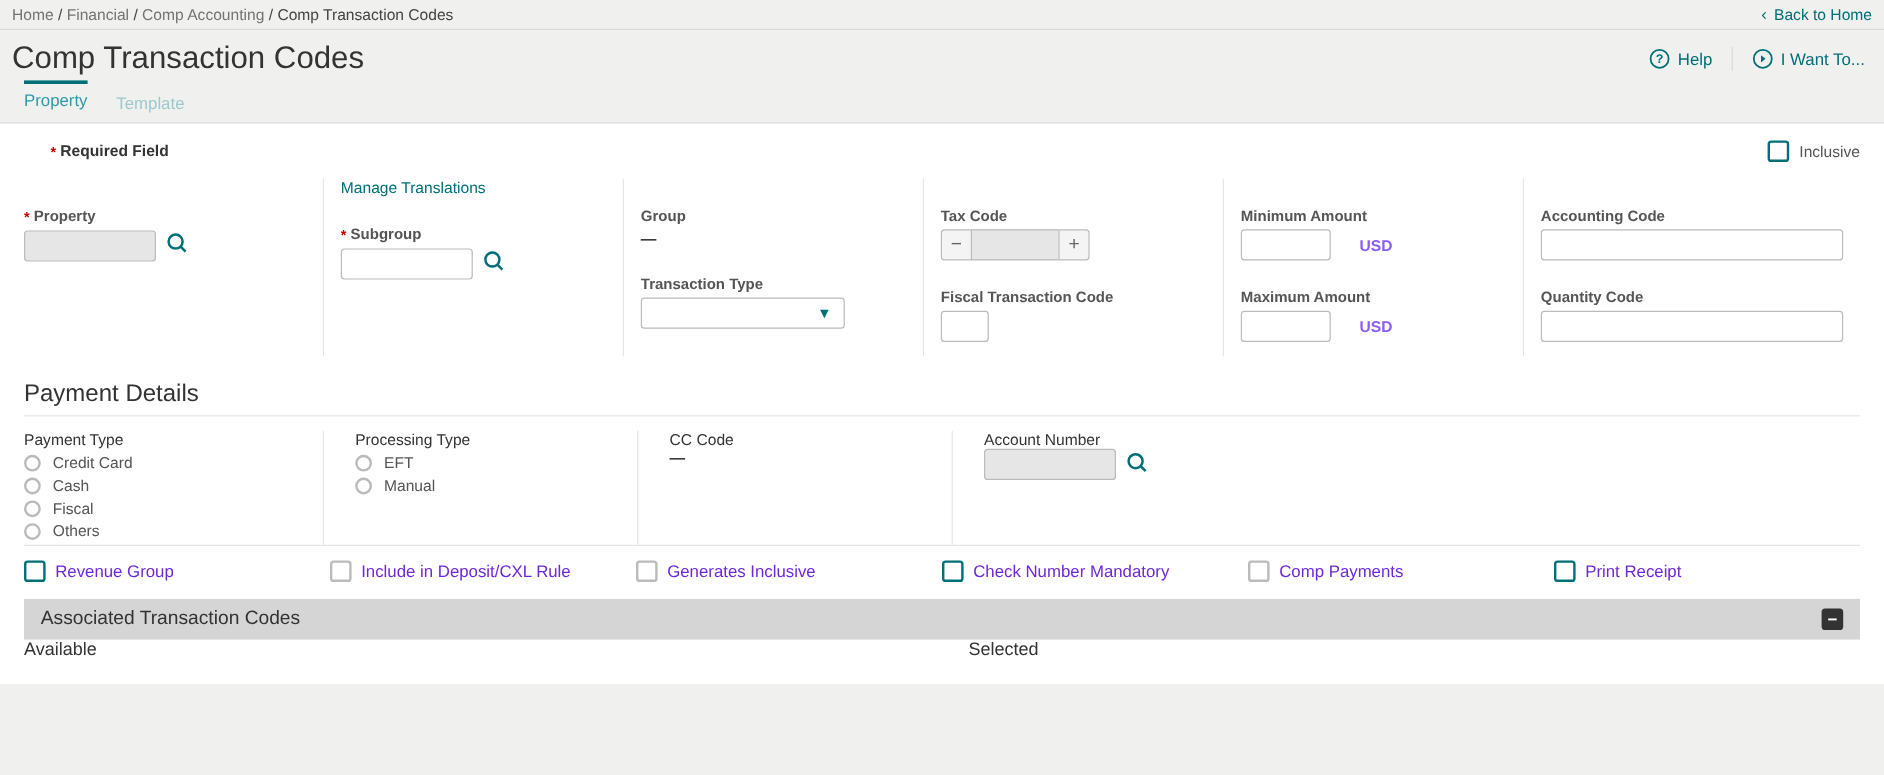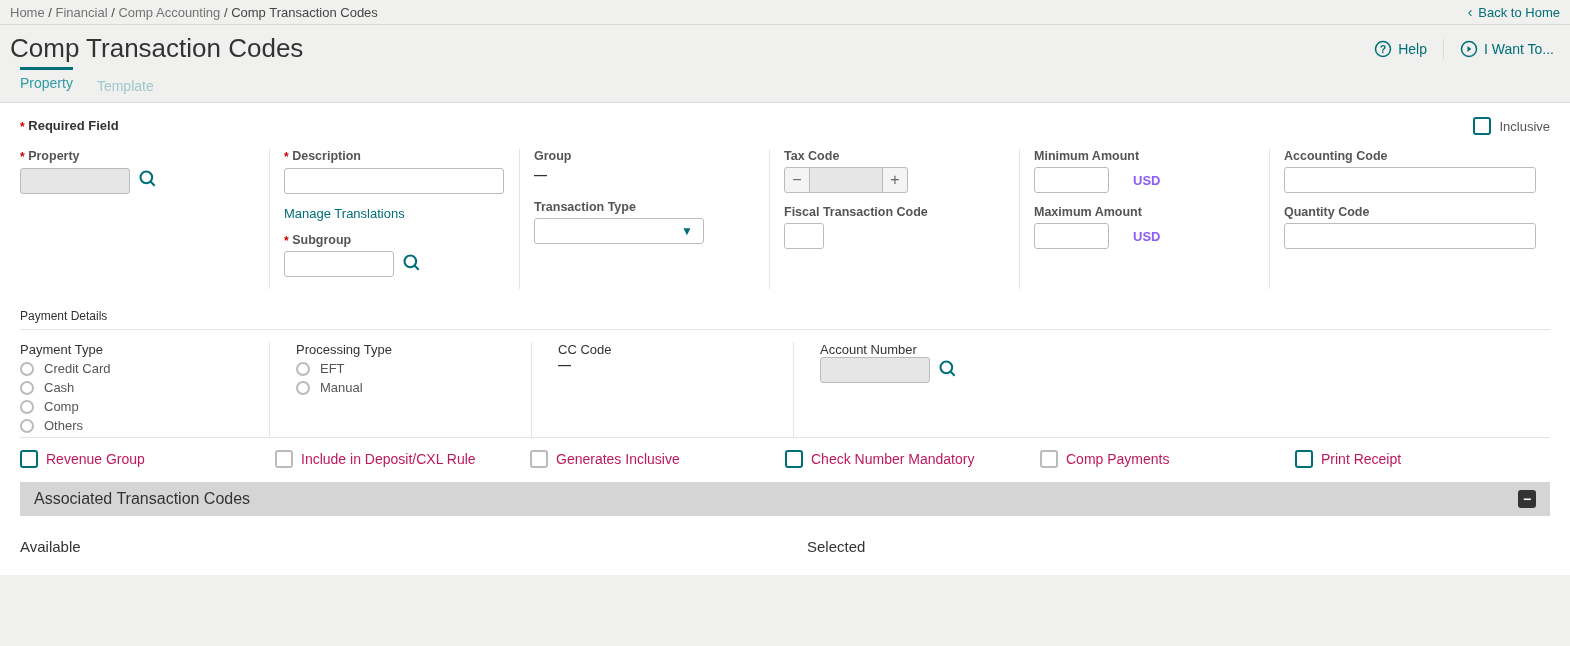--- a/index.html
+++ b/index.html
@@ -37,41 +37,41 @@
   .title-row h1 { margin:0; font-size:26px; font-weight:400; color:#333;}
   .title-actions { display:flex; gap:16px; align-items:center; padding-right:6px;}
   .title-actions .act { display:flex; align-items:center; gap:6px; color:var(--teal); font-size:14px; cursor:pointer;}
   .title-actions .sep { width:1px; height:20px; background: var(--border); }
 
   .tabs { display:flex; gap:24px; padding:0 20px; border-bottom:1px solid var(--border); margin-top:6px;}
   .tabs .tab { padding:8px 0; color:#9ec8cc; cursor:pointer; font-size:14px;}
   .tabs .tab.active { color: var(--teal-light); border-top:3px solid var(--teal); margin-top:-3px; padding-top:5px; font-weight:500;}
 
   .panel { background:#fff; padding:14px 20px 20px 20px; }
-  .req-row { display:flex; justify-content:space-between; align-items:center; font-size:13px;}
+  .req-row { display:flex; justify-content:space-between; align-items:center; font-size:13px;margin-left:22px;}
   .req-row .req { font-weight:bold; }
   .star { color: var(--red); font-size:12px; vertical-align:middle;}
   .chk { display:flex; align-items:center; gap:8px; }
   .chk .box {
     width:18px; height:18px; border:2px solid var(--teal); border-radius:3px; display:inline-block; cursor:pointer;
   }
   .chk.disabled .box { border-color:#bbb; }
   .chk .lab { color:#555; }
 
   .form-grid {
     display:grid;
     grid-template-columns: 250px 250px 250px 250px 250px 1fr;
     gap: 0;
     margin-top:14px;
   }
   .col { padding: 0 14px; border-right:1px solid #e5e5e5;}
   .col:first-child{padding-left:0;}
   .col:last-child{border-right:none;}
   .field { margin-bottom:12px; }
-  .field .flabel { font-size:12.5px; color: var(--label); font-weight:600; margin-bottom:4px; display:block;}
+  .field .flabel { font-size:12.5px; color: var(--label); font-weight:600; margin-bottom:4px; display:block;margin-top:24px;}
   .input-row { display:flex; align-items:center; gap:8px; }
   input[type=text] {
     width:100%; border:1px solid #bbb; border-radius:3px; height:26px; padding:2px 6px; font-size:13px;
   }
   input.narrow{width:110px;}
   input.currency{width:75px;}
   input.disabled{background:#e6e6e6;}
   .search-icon { color:var(--teal); cursor:pointer;}
   .search-icon svg{width:20px;height:20px;stroke:var(--teal);stroke-width:2.5;fill:none;}
   .dash { color:#333; font-weight:bold;}
@@ -83,21 +83,21 @@
   .select-box .caret { color:var(--teal); font-size:12px;}
 
   .stepper{display:flex;align-items:center;}
   .stepper button{width:26px;height:26px;border:1px solid #bbb;background:#f4f4f4;color:#666;font-size:16px;display:flex;align-items:center;justify-content:center;cursor:pointer;}
   .stepper button:first-child{border-radius:3px 0 0 3px;}
   .stepper button:last-child{border-radius:0 3px 3px 0;}
   .stepper input{width:72px;height:26px;border-left:none;border-right:none;border-radius:0;background:#e6e6e6;text-align:center;}
 
   .currency-suf{font-weight:bold;color:#8b5cf6;margin-left:16px;}
 
-  h2.section { font-size:12px; font-weight:400; color:#333; margin:20px 0 6px 0;}
+  h2.section { font-size:20px; font-weight:400; color:#333; margin:20px 0 6px 0;}
   .hr { border-top:1px solid #e5e5e5; margin-bottom:12px;}
 
   .payment-grid{
     display:grid;
     grid-template-columns: 250px 250px 250px 250px;
     gap:12px;
   }
   .payment-grid .col{border-right:1px solid #e5e5e5; padding:0 14px;}
   .payment-grid .col:first-child{padding-left:0;}
   .payment-grid .col:last-child{border-right:none;}
@@ -105,28 +105,28 @@
   .radio-group .opt{display:flex;align-items:center;gap:10px;margin:4px 0;color:#555;}
   .radio-group .opt .r{width:14px;height:14px;border:2px solid #bbb;border-radius:50%;display:inline-block;}
 
   .options-grid{
     display:grid;
     grid-template-columns: repeat(6,1fr);
     gap:0;
   }
   .options-grid > div{padding-right:14px;}
   .options-grid .chk{font-size:14px;}
-  .options-grid .chk .lab{color:#be185d;}
+  .options-grid .chk .lab{color:#6d28d9;}
 
   .assoc-bar{
     background:#d5d5d5; padding:8px 14px; font-size:16px; color:#333; display:flex; justify-content:space-between; margin-top:14px;
   }
   .collapse-icon{width:18px;height:18px;background:#333;color:#fff;border-radius:3px;display:flex;align-items:center;justify-content:center;font-weight:bold;font-size:14px;cursor:pointer;}
 
-  .assoc-cols{display:flex; gap:44px; margin-top:22px;align-items:center;}
+  .assoc-cols{display:flex; gap:44px; align-items:center;}
   .assoc-cols > div{flex:1;}
   .assoc-cols .h{font-size:15px;color:#333;}
 </style>
 </head>
 <body>
 
 <div class="breadcrumb-row">
   <div class="bc">
     <a href="#">Home</a> /
     <a href="#">Financial</a> /
@@ -185,24 +185,20 @@
           <span class="search-icon"><svg viewBox="0 0 24 24">
                 <circle cx="10" cy="10" r="7"></circle>
                 <line x1="20" y1="20" x2="15" y2="15"></line>
               </svg></span>
         </div>
       </div>
     </div>
 
     <div class="col">
       <div class="field">
-        <span class="flabel"><span class="star">*</span> <span>Description</span></span>
-        <input type="text" style="width: 220px;">
-      </div>
-      <div class="field">
         <a class="link">Manage Translations</a>
       </div>
       <div class="field">
         <span class="flabel"><span class="star">*</span> <span>Subgroup</span></span>
         <div class="input-row">
           <input type="text" class="narrow" style="">
           <span class="search-icon"><svg viewBox="0 0 24 24">
                 <circle cx="10" cy="10" r="7"></circle>
                 <line x1="20" y1="20" x2="15" y2="15"></line>
               </svg></span>
@@ -277,21 +273,21 @@
         <div class="opt">
             <span class="r"></span>
             <span>Credit Card</span>
           </div>
         <div class="opt">
             <span class="r"></span>
             <span>Cash</span>
           </div>
         <div class="opt">
             <span class="r"></span>
-            <span>Comp</span>
+            <span>Fiscal</span>
           </div>
         <div class="opt">
             <span class="r"></span>
             <span>Others</span>
           </div>
       </div>
     </div>
     <div class="col">
       <span class="flabel">Processing Type</span>
       <div class="radio-group">

